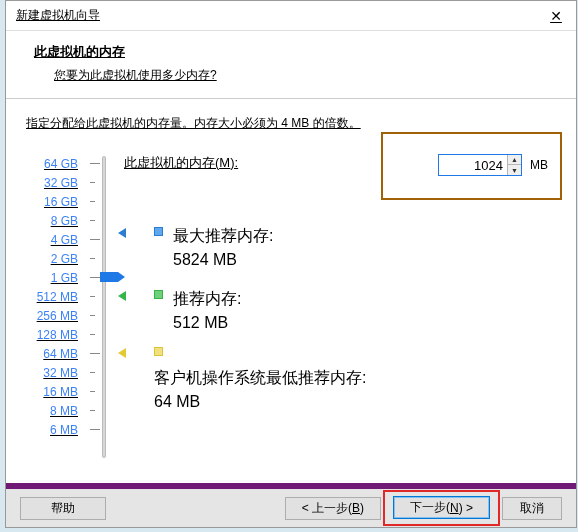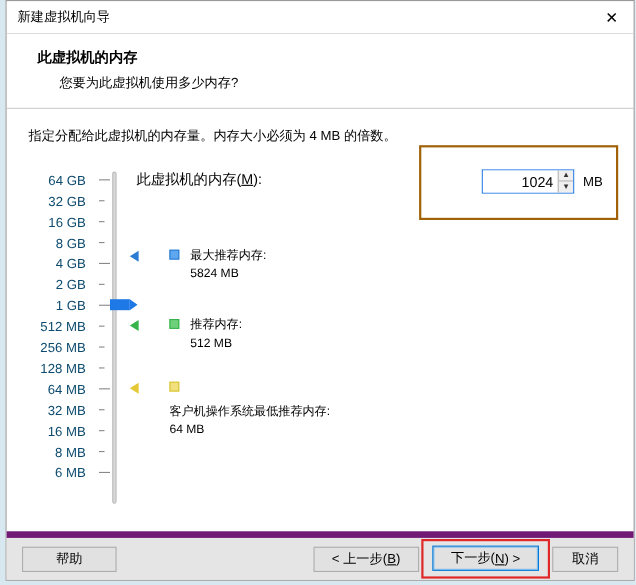--- a/index.html
+++ b/index.html
@@ -12,20 +12,21 @@
     overflow: hidden;
   }
   .window {
     background: #fff;
     border: 1px solid #999;
     width: 572px;
     height: 528px;
     margin-left: 5px;
     margin-top: 0;
     position: relative;
+    text-decoration: underline;
   }
   .titlebar {
     height: 30px;
     display: flex;
     align-items: center;
     justify-content: space-between;
     padding: 0 8px 0 10px;
     border-bottom: 1px solid #ddd;
   }
   .titlebar .title { font-size: 12px; }
@@ -54,21 +55,21 @@
   }
   .tick-row {
     display: flex;
     align-items: center;
     height: 19px;
   }
   .tick-label {
     width: 52px;
     text-align: right;
     font-size: 12px;
-    color: #0c4a6e;
+    color: #3b82f6;
   }
   .tick-mark {
     width: 28px;
     display: flex;
     justify-content: flex-start;
     padding-left: 12px;
   }
   .tick-long { width: 10px; height: 1px; background: #888; }
   .tick-short { width: 5px; height: 1px; background: #888; }
   .slider-track {
@@ -169,21 +170,21 @@
     gap: 10px;
   }
   .rec-block .sq {
     width: 9px; height: 9px;
     margin-top: 3px;
     flex-shrink: 0;
   }
   .sq-blue   { background: #5fa8ef; border: 1px solid #2b7cd3; }
   .sq-green  { background: #6ed07a; border: 1px solid #36b44a; }
   .sq-yellow { background: #f2df7d; border: 1px solid #d8c636; }
-  .rec-block .txt { font-size: 11px; line-height: 1.5; }
+  .rec-block .txt { font-size: 16px; line-height: 1.5; }
 
   .footer {
     position: absolute;
     bottom: 0; left: 0; right: 0;
     height: 44px;
     border-top: 6px solid #701a75;
     display: flex;
     align-items: center;
     padding: 0 14px;
     gap: 8px;

